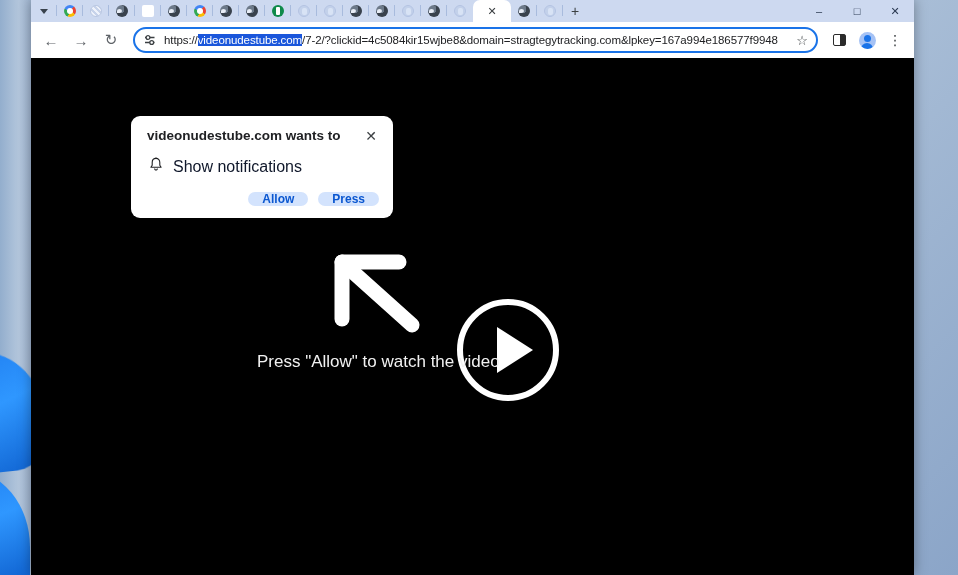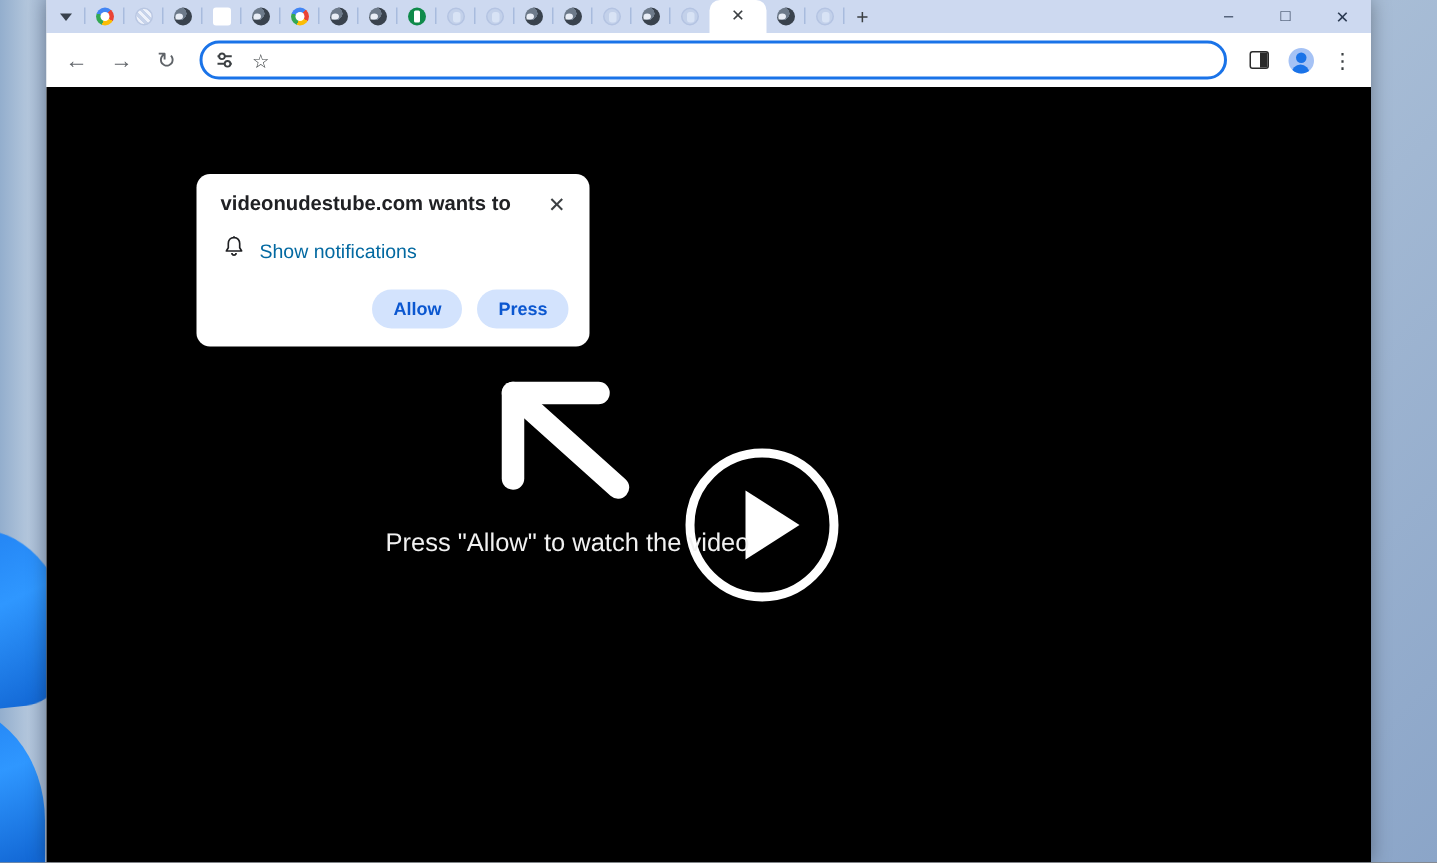--- a/index.html
+++ b/index.html
@@ -182,26 +182,26 @@
   #bubble-title {
     font-size: 13.5px; font-weight: bold; color: #202124; line-height: 1.2;
   }
   #bubble-close-icon {
     font-size: 14px; color: #3c4043; line-height: 1; margin-top: 1px;
     padding: 0 2px; cursor: pointer;
   }
   #bubble-permission-row {
     display: flex; align-items: center; gap: 10px; margin-top: 13px; padding-left: 2px;
   }
-  #bubble-permission-label { font-size: 13px; color: #0369a1; }
+  #bubble-permission-label { font-size: 16px; color: #0f172a; }
   #bubble-actions {
     display: flex; justify-content: flex-end; gap: 10px; margin-top: 16px;
   }
   .bubble-btn {
-    min-width: 56px; height: 26px; border-radius: 14px; background: #d3e3fd;
+    min-width: 56px; height: 14px; border-radius: 14px; background: #d3e3fd;
     color: #0b57d0; font-size: 12px; font-weight: bold; border: none;
     display: flex; align-items: center; justify-content: center;
     padding: 0 14px; cursor: pointer; font-family: "Liberation Sans", sans-serif;
   }
 </style>
 </head>
 <body>
 
 <div id="desktop">
   <div id="wall-sheen"></div>
@@ -306,20 +306,21 @@
 
       <div id="omnibox">
         <span id="site-info-icon">
           <svg width="14" height="14" viewBox="0 0 14 14" aria-hidden="true">
             <line x1="2" y1="4.5" x2="11.5" y2="4.5" stroke="#3c4043" stroke-width="1.3"></line>
             <line x1="2" y1="9.5" x2="11.5" y2="9.5" stroke="#3c4043" stroke-width="1.3"></line>
             <circle cx="5" cy="4.5" r="1.9" fill="#fff" stroke="#3c4043" stroke-width="1.3"></circle>
             <circle cx="8.7" cy="9.5" r="1.9" fill="#fff" stroke="#3c4043" stroke-width="1.3"></circle>
           </svg>
         </span>
+        <span id="url-text"><span>https://</span><span id="url-sel">videonudestube.com</span><span>/7-2/?clickid=4c5084kir15wjbe8&amp;domain=stragtegytracking.com&amp;lpkey=167a994e186577f9948</span></span>
         <span id="bookmark-star">☆</span>
       </div>
 
       <div class="tbicon">
         <span id="side-panel-icon-shape"></span>
       </div>
       <div class="tbicon">
         <span id="profile-avatar"></span>
       </div>
       <div class="tbicon">

